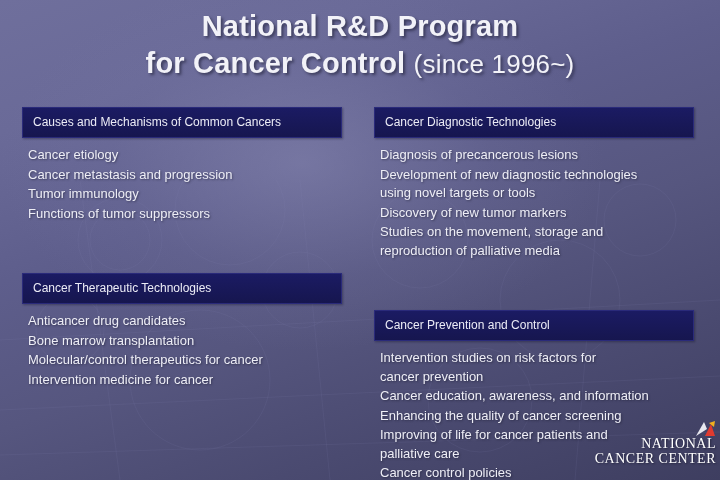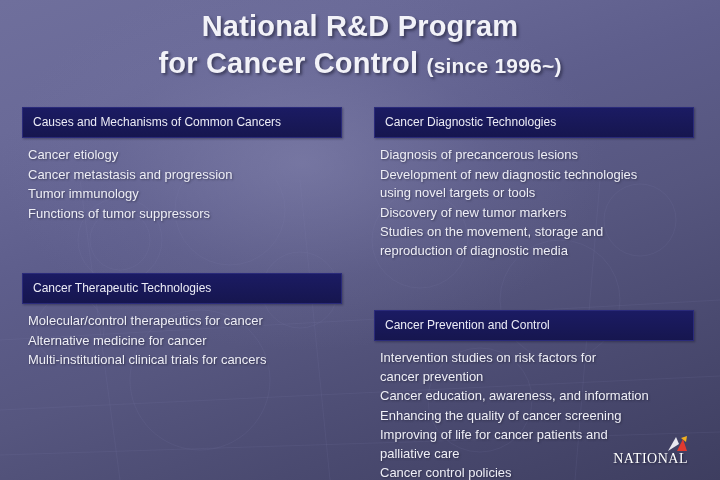--- a/index.html
+++ b/index.html
@@ -38,22 +38,22 @@
     color: #f2f2f8;
     text-shadow: 2px 2px 3px rgba(20,20,40,0.55);
   }
   .title-line {
     font-size: 29px;
     font-weight: bold;
     line-height: 37px;
     letter-spacing: 0.2px;
   }
   .title-since {
-    font-size: 21px;
-    font-weight: bold;
+    font-size: 26px;
+    font-weight: normal;
   }
   .grid {
     position: absolute;
     top: 107px;
     left: 22px;
     width: 676px;
   }
   .col {
     position: absolute;
     width: 320px;
@@ -77,21 +77,21 @@
     font-size: 13px;
     line-height: 18.5px;
     margin-bottom: 1px;
     text-shadow: 1px 1px 2px rgba(25,25,45,0.5);
     white-space: pre-line;
   }
   .sec-2 { margin-top: 50px; }
 
   .logo {
     position: absolute;
-    right: 32px;
+    right: 4px;
     bottom: 14px;
     text-align: right;
     color: #ffffff;
     line-height: 15px;
     text-shadow: 1px 1px 2px rgba(20,20,40,0.6);
   }
   .logo-text {
     font-family: "Liberation Serif", serif;
     font-size: 14px;
     letter-spacing: 0.5px;
@@ -148,39 +148,40 @@
           <div class="bullet">Cancer etiology</div>
           <div class="bullet">Cancer metastasis and progression</div>
           <div class="bullet">Tumor immunology</div>
           <div class="bullet">Functions of tumor suppressors</div>
         </div>
       </div>
 
       <div class="section sec-2">
         <div class="panel-header">Cancer Therapeutic Technologies</div>
         <div class="panel-body">
+          <div class="bullet">Anticancer drug candidates</div>
+          <div class="bullet">Bone marrow transplantation</div>
           <div class="bullet">Molecular/control therapeutics for cancer</div>
-          <div class="bullet">Alternative medicine for cancer</div>
-          <div class="bullet">Multi-institutional clinical trials for cancers</div>
+          <div class="bullet">Intervention medicine for cancer</div>
         </div>
       </div>
 
     </div>
 
     <div class="col col-right">
 
       <div class="section">
         <div class="panel-header">Cancer Diagnostic Technologies</div>
         <div class="panel-body">
           <div class="bullet">Diagnosis of precancerous lesions</div>
           <div class="bullet">Development of new diagnostic technologies
       using novel targets or tools</div>
           <div class="bullet">Discovery of new tumor markers</div>
           <div class="bullet">Studies on the movement, storage and
-reproduction of diagnostic media</div>
+reproduction of palliative media</div>
         </div>
       </div>
 
       <div class="section sec-2">
         <div class="panel-header">Cancer Prevention and Control</div>
         <div class="panel-body">
           <div class="bullet">Intervention studies on risk factors for
       cancer prevention</div>
           <div class="bullet">Cancer education, awareness, and information</div>
           <div class="bullet">Enhancing the quality of cancer screening</div>
@@ -194,15 +195,16 @@
 
   </div>
 
   <div class="logo">
     <svg class="logo-mark" viewBox="0 0 22 18">
       <path d="M2 16 L10 2 L13 9 Z" fill="#e8e8f0"></path>
       <path d="M11 16 L17 4 L21 16 Z" fill="#e03a2f"></path>
       <path d="M15 3 L21 1 L20 7 Z" fill="#f2b01e"></path>
     </svg>
     <div class="logo-text">NATIONAL</div>
+    <div class="logo-text">CANCER CENTER</div>
   </div>
 
 </div>
 
 </body></html>

